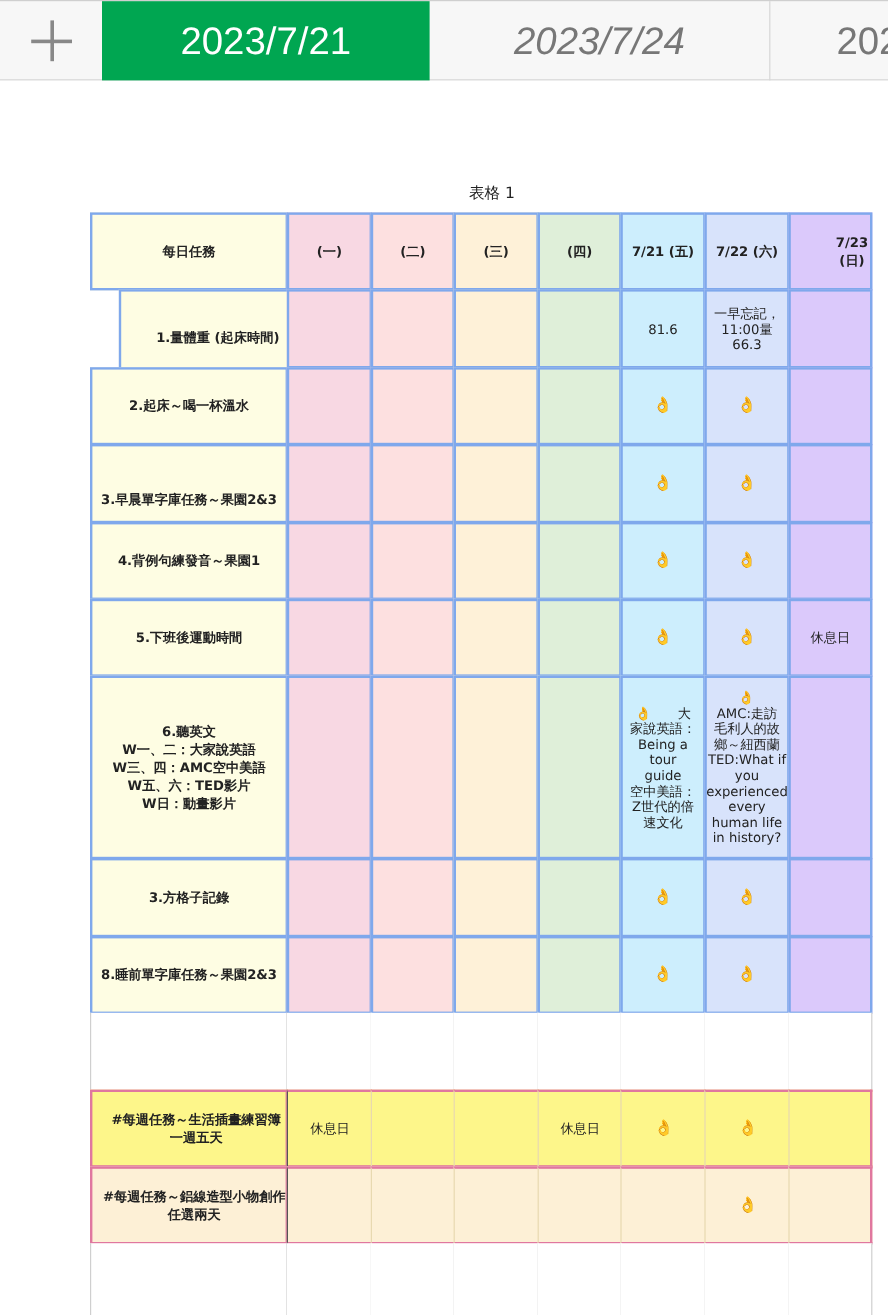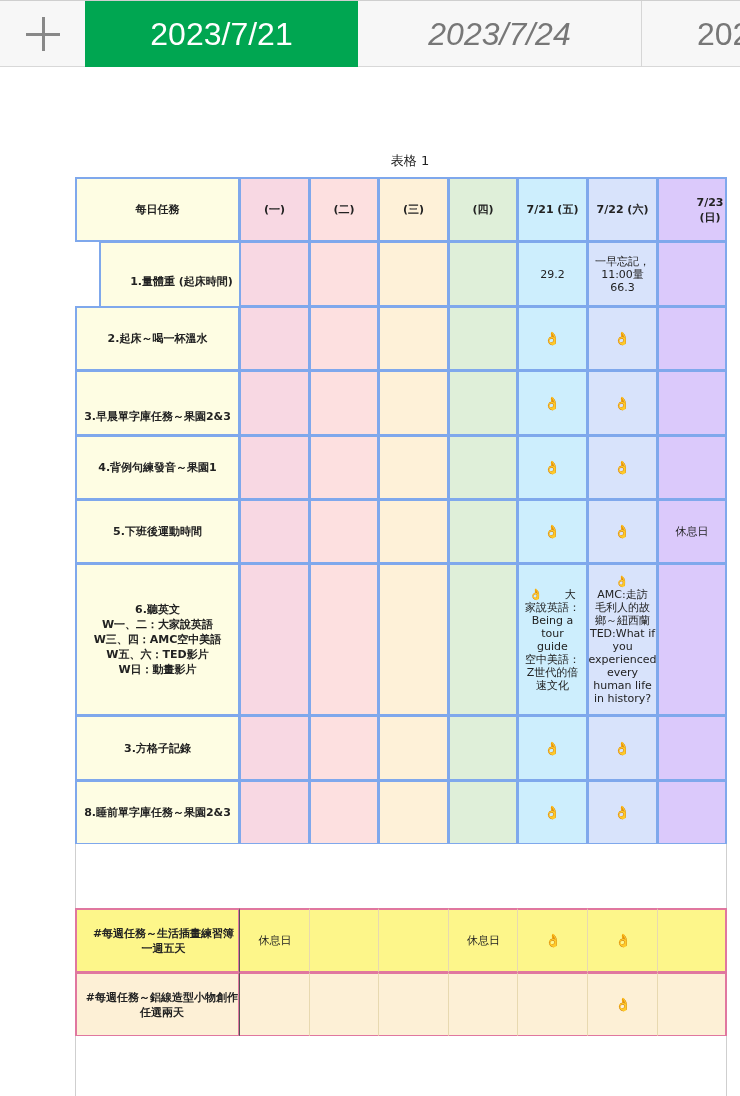--- a/index.html
+++ b/index.html
@@ -67,21 +67,21 @@
       <span style="white-space: pre-line; margin-left: 36px;">7/23 (日)</span>
     </div>
     <div class="cell task" style="left: 0px; top: 64px; width: 165px; height: 80px; background: rgb(254, 253, 227); border: 2px solid rgb(127, 168, 236); margin-left: 24px;">
       <span style="white-space: pre-line;">1.量體重 (起床時間)</span>
     </div>
     <div class="cell " style="left: 164px; top: 64px; width: 71px; height: 66px; background: rgb(248, 216, 227); border: 2px solid rgb(127, 168, 236);"></div>
     <div class="cell " style="left: 234px; top: 64px; width: 70px; height: 66px; background: rgb(253, 224, 224); border: 2px solid rgb(127, 168, 236);"></div>
     <div class="cell " style="left: 303px; top: 64px; width: 71px; height: 66px; background: rgb(254, 241, 216); border: 2px solid rgb(127, 168, 236);"></div>
     <div class="cell " style="left: 373px; top: 64px; width: 70px; height: 66px; background: rgb(223, 239, 217); border: 2px solid rgb(127, 168, 236);"></div>
     <div class="cell " style="left: 442px; top: 64px; width: 71px; height: 66px; background: rgb(205, 238, 253); border: 2px solid rgb(127, 168, 236);">
-      <span style="white-space: pre-line;">29.2</span>
+      <span style="white-space: pre-line;">81.6</span>
     </div>
     <div class="cell note" style="left: 512px; top: 64px; width: 71px; height: 66px; background: rgb(216, 227, 251); border: 2px solid rgb(127, 168, 236);">
       <span style="white-space: pre-line;">一早忘記，
 11:00量66.3</span>
     </div>
     <div class="cell " style="left: 582px; top: 64px; width: 70px; height: 66px; background: rgb(219, 201, 251); border: 2px solid rgb(127, 168, 236);"></div>
     <div class="cell task" style="left: 0px; top: 129px; width: 165px; height: 65px; background: rgb(254, 253, 227); border: 2px solid rgb(127, 168, 236);">
       <span style="white-space: pre-line;">2.起床～喝一杯溫水</span>
     </div>
     <div class="cell " style="left: 164px; top: 129px; width: 71px; height: 65px; background: rgb(248, 216, 227); border: 2px solid rgb(127, 168, 236);"></div>

